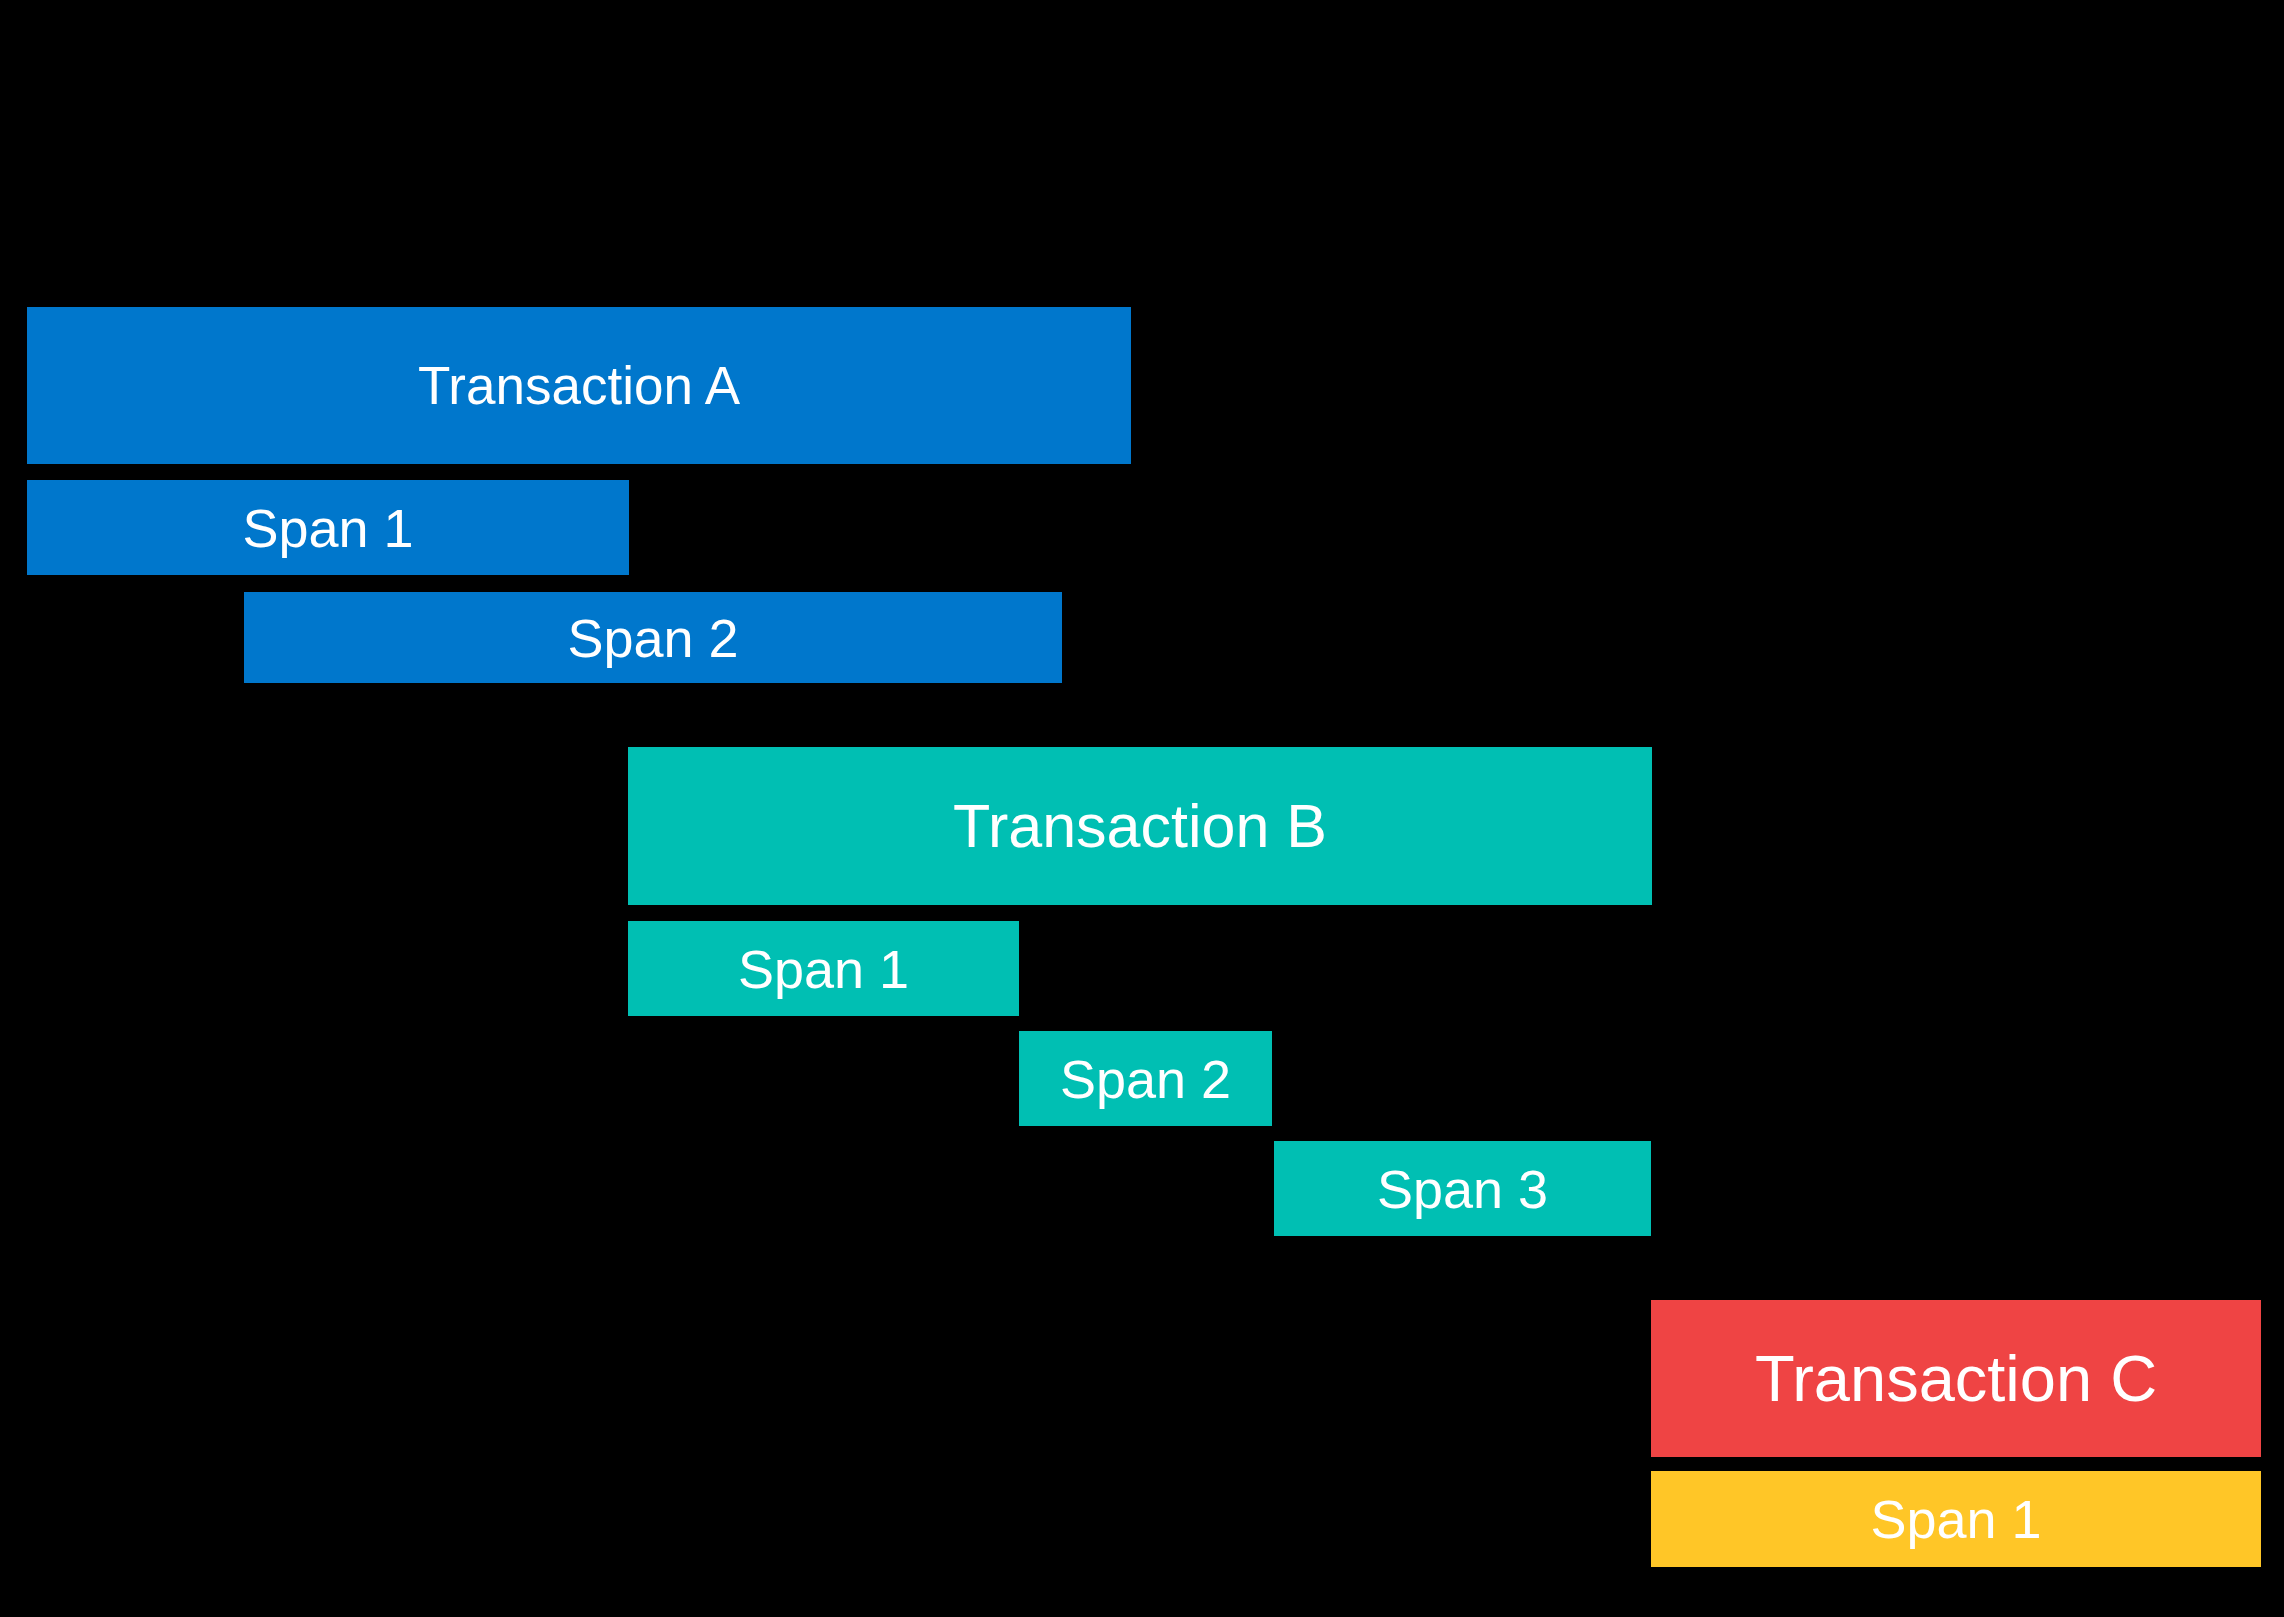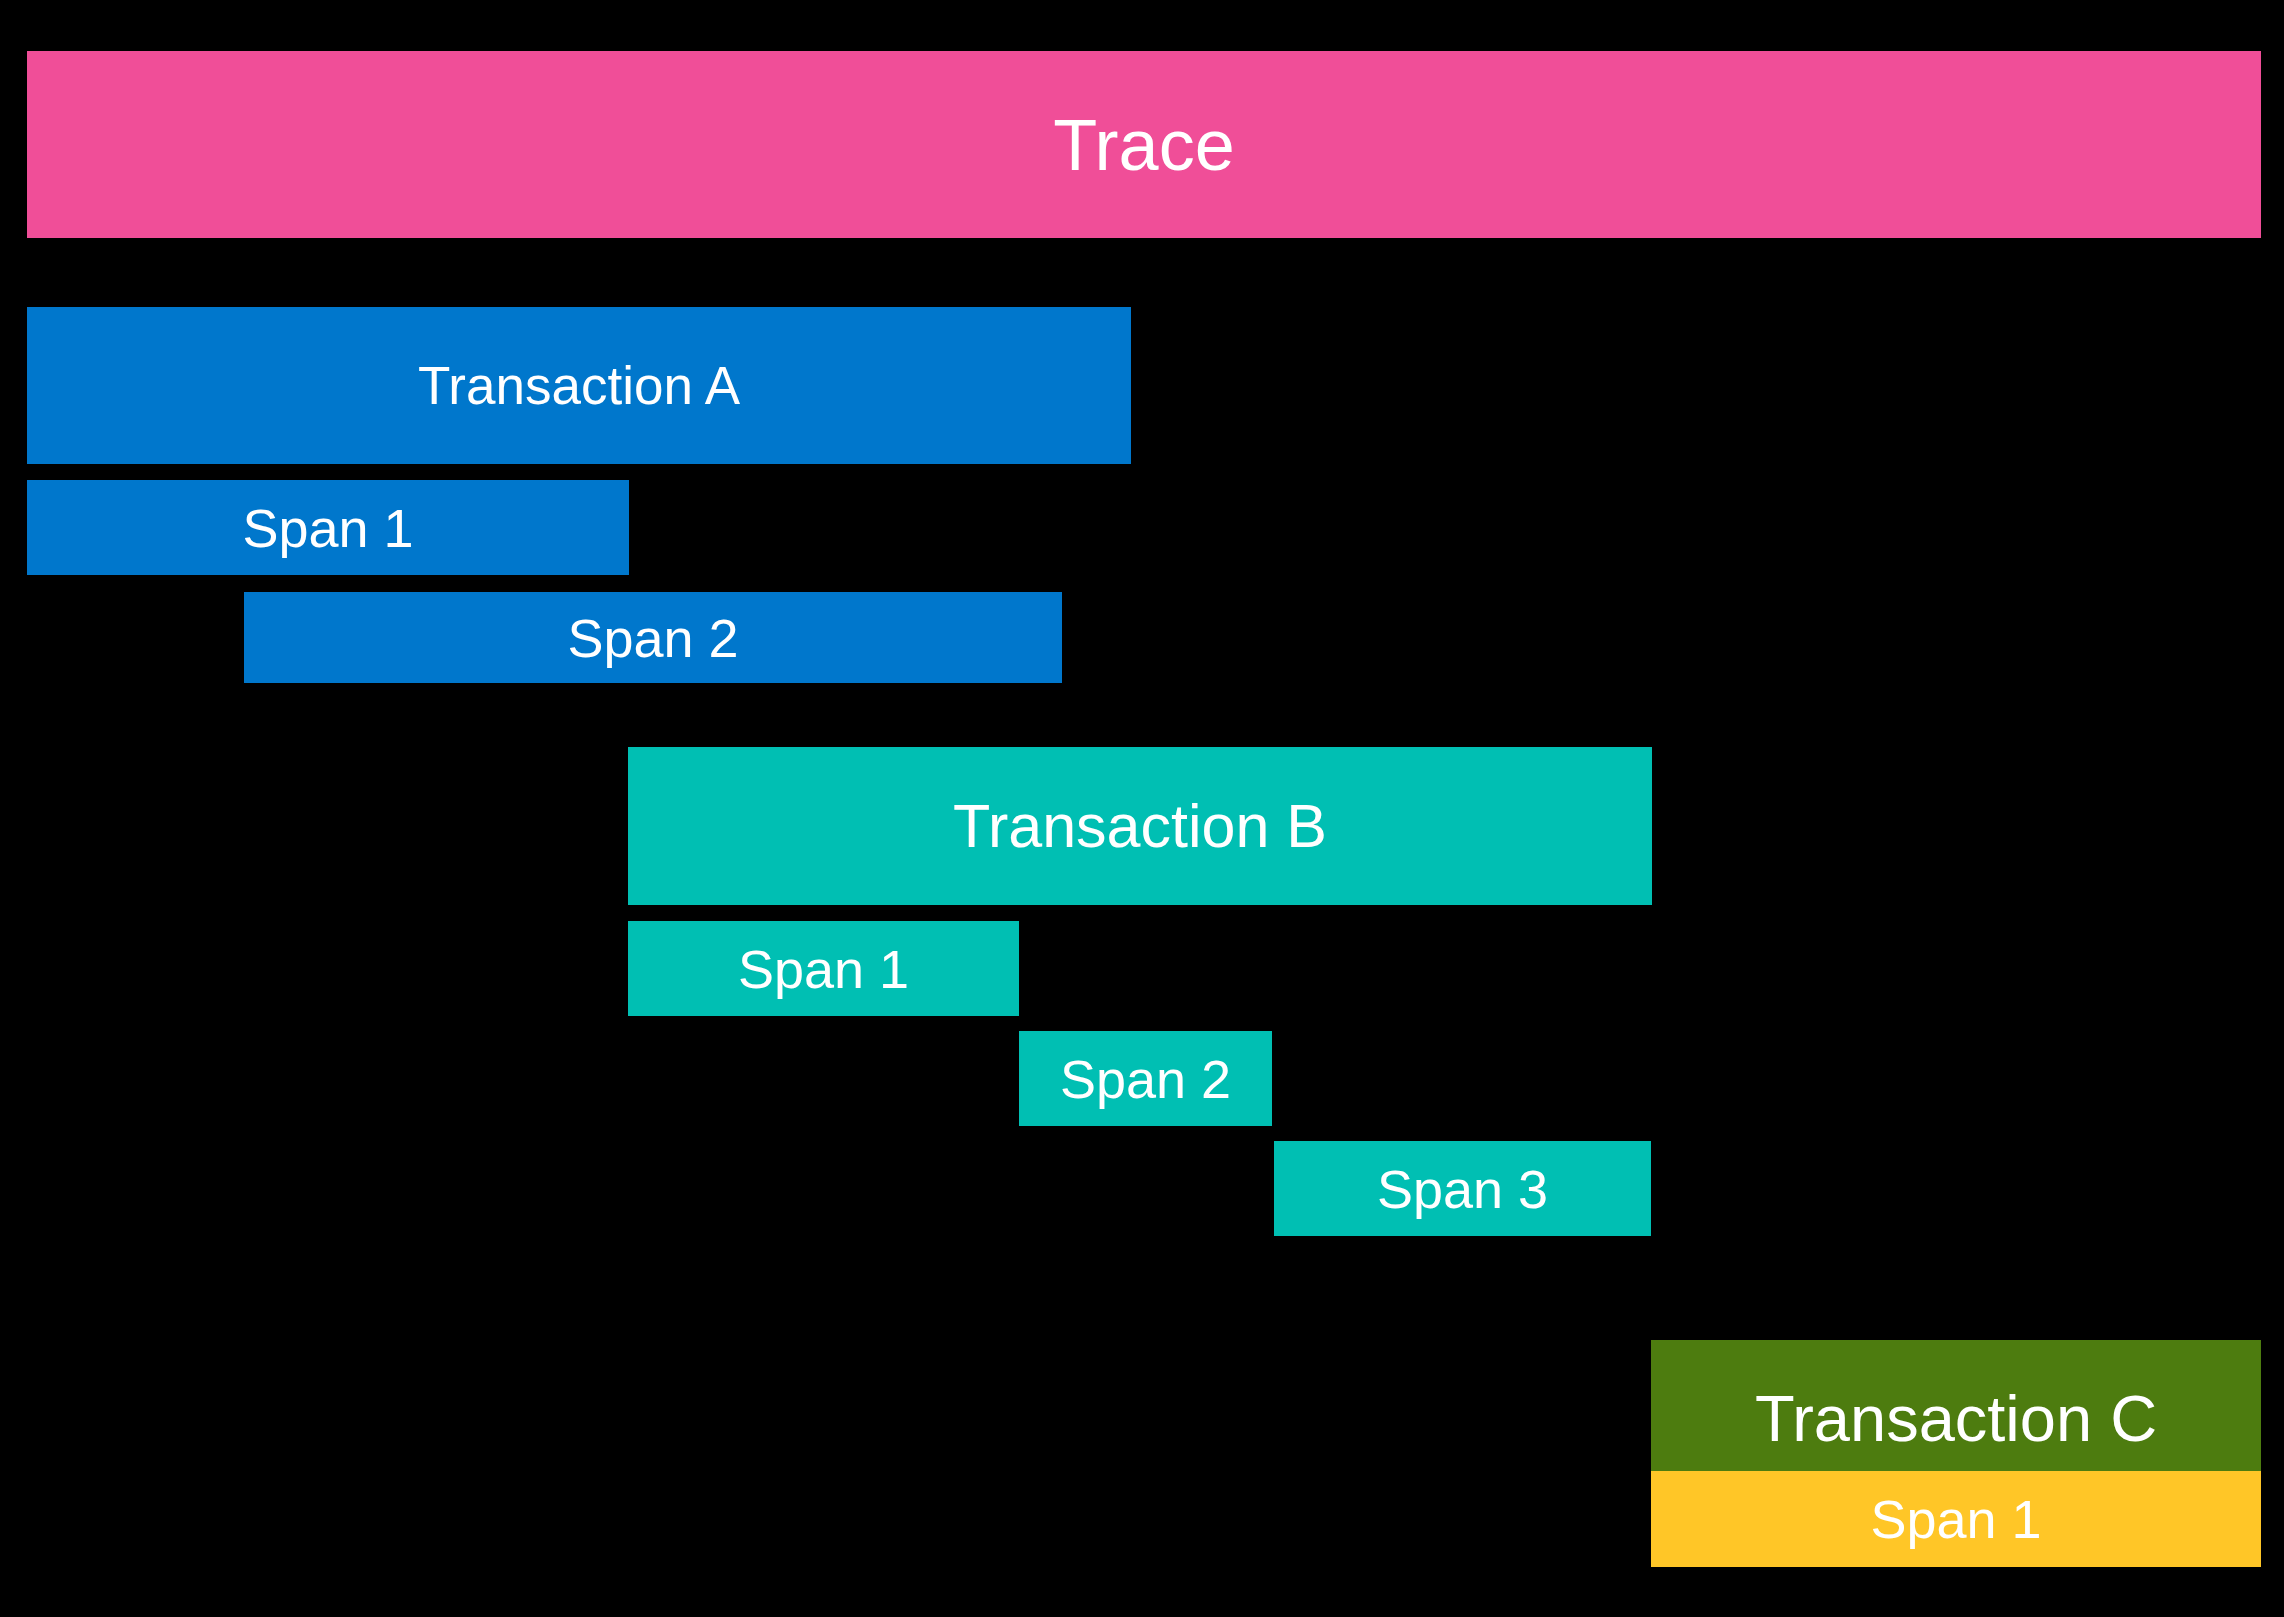--- a/index.html
+++ b/index.html
@@ -102,41 +102,37 @@
     height: 95px;
     background: #00bfb3;
     font-size: 54px;
   }
   
   .bar-txn-c {
     left: 1651px;
     top: 1300px;
     width: 610px;
     height: 157px;
-    background: #4d7c0f;
+    background: #ef4444;
     font-size: 65px;
-    margin-top: 40px;
   }
   .bar-c-span-1 {
     left: 1651px;
     top: 1471px;
     width: 610px;
     height: 96px;
     background: #ffc627;
     font-size: 54px;
   }
 </style>
 </head>
 <body>
 
 <div id="canvas">
 
-  <div class="bar bar-trace">
-    <span class="bar-label">Trace</span>
-  </div>
 
   <div class="bar bar-txn-a">
     <span class="bar-label">Transaction A</span>
   </div>
 
   <div class="bar bar-a-span-1">
     <span class="bar-label">Span 1</span>
   </div>
 
   <div class="bar bar-a-span-2">

